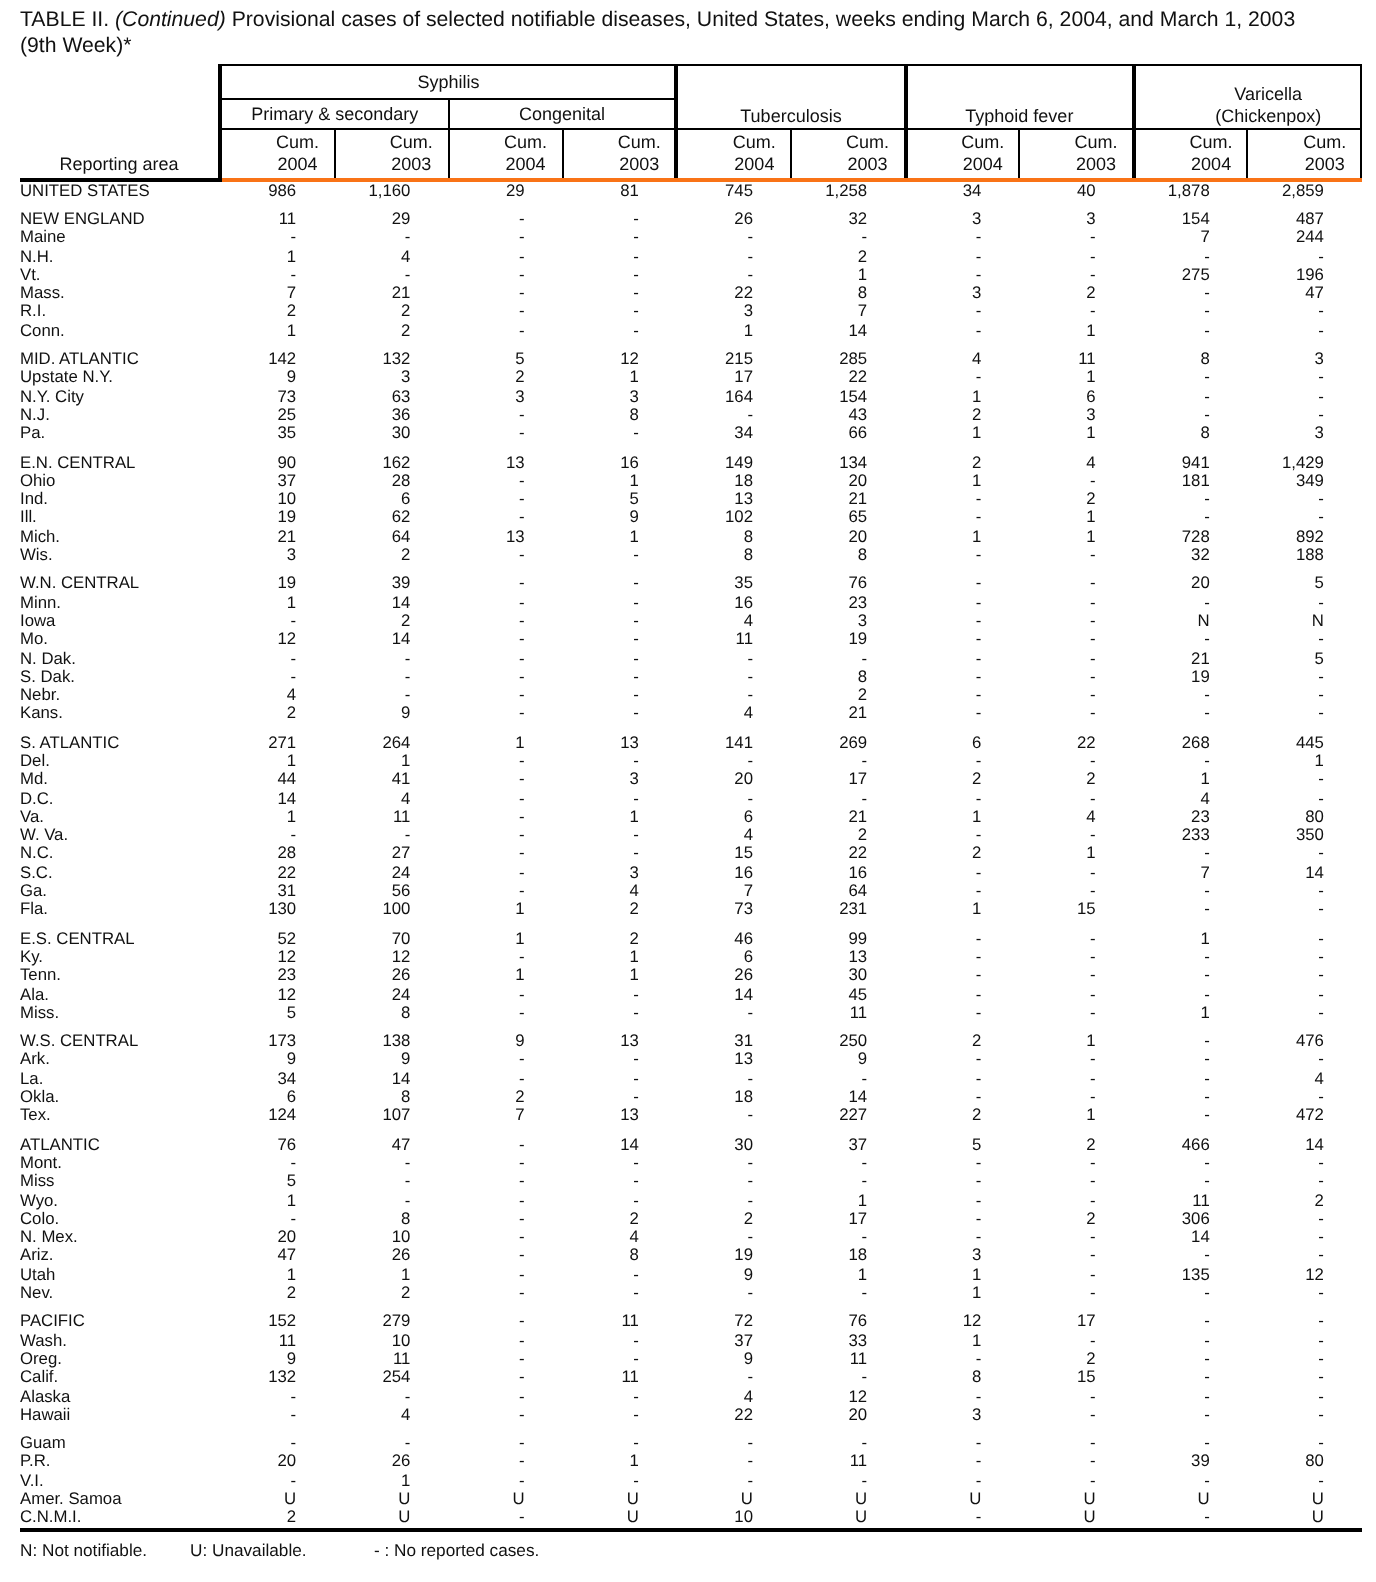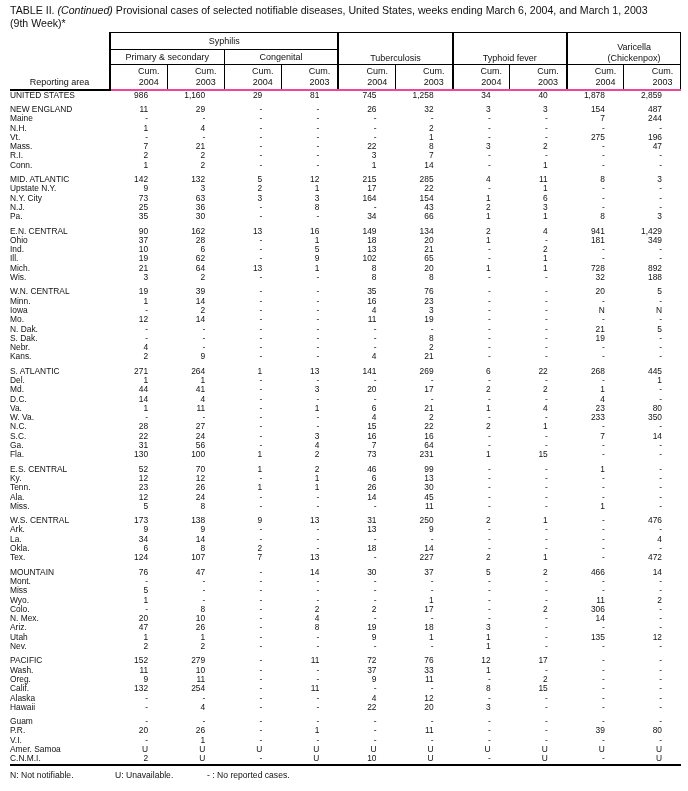--- a/index.html
+++ b/index.html
@@ -37,39 +37,39 @@
   tr.h3 { height:25px; }
 
   th.box { border:1px solid #000; text-align:center; }
   th.gl2 { border-left-width:2px; }
   th.vb  { vertical-align:bottom; padding-bottom:1px; }
   th.ra  {
     border:0; border-bottom:2px solid #000;
     text-align:center; vertical-align:bottom;
     padding-bottom:1px;
   }
-  tr.h3 th { border-bottom:2px solid #ec4899; vertical-align:middle;text-align:center; }
+  tr.h3 th { border-bottom:2px solid #f97316; vertical-align:middle;text-align:center; }
   th .l { display:block;margin-left:20px; }
 
   tbody td {
     font-size:8.4px;
     line-height:9.3px;
     height:9.3px;
     padding:0;
     color:#111;
     white-space:nowrap;
     overflow:hidden;
   }
   td.area { text-align:left; }
   td.num  { text-align:right; padding-right:19px; }
   tr.spacer td { height:5px; line-height:5px; font-size:1px; }
 
   .footnotes { margin-top:4px; font-size:8.6px; line-height:11px; color:#111; }
   .fn-row span { display:inline-block; }
-  .fn-n { width:105px; }
+  .fn-n { width:85px; }
   .fn-u { width:92px; }
 </style>
 </head>
 <body>
 
 <div class="page">
 
   <div class="title"><span>TABLE II.</span> <span class="it">(Continued)</span> <span>Provisional cases of selected notifiable diseases, United States, weeks ending March 6, 2004, and March 1, 2003</span><br><span>(9th Week)*</span></div>
 
   <table class="main">
@@ -774,21 +774,21 @@
           <td class="num">227</td>
           <td class="num">2</td>
           <td class="num">1</td>
           <td class="num">-</td>
           <td class="num">472</td>
         </tr>
         <tr class="spacer">
           <td colspan="11"></td>
         </tr>
         <tr>
-          <td class="area">MOUNTAIN</td>
+          <td class="area">ATLANTIC</td>
           <td class="num">76</td>
           <td class="num">47</td>
           <td class="num">-</td>
           <td class="num">14</td>
           <td class="num">30</td>
           <td class="num">37</td>
           <td class="num">5</td>
           <td class="num">2</td>
           <td class="num">466</td>
           <td class="num">14</td>

